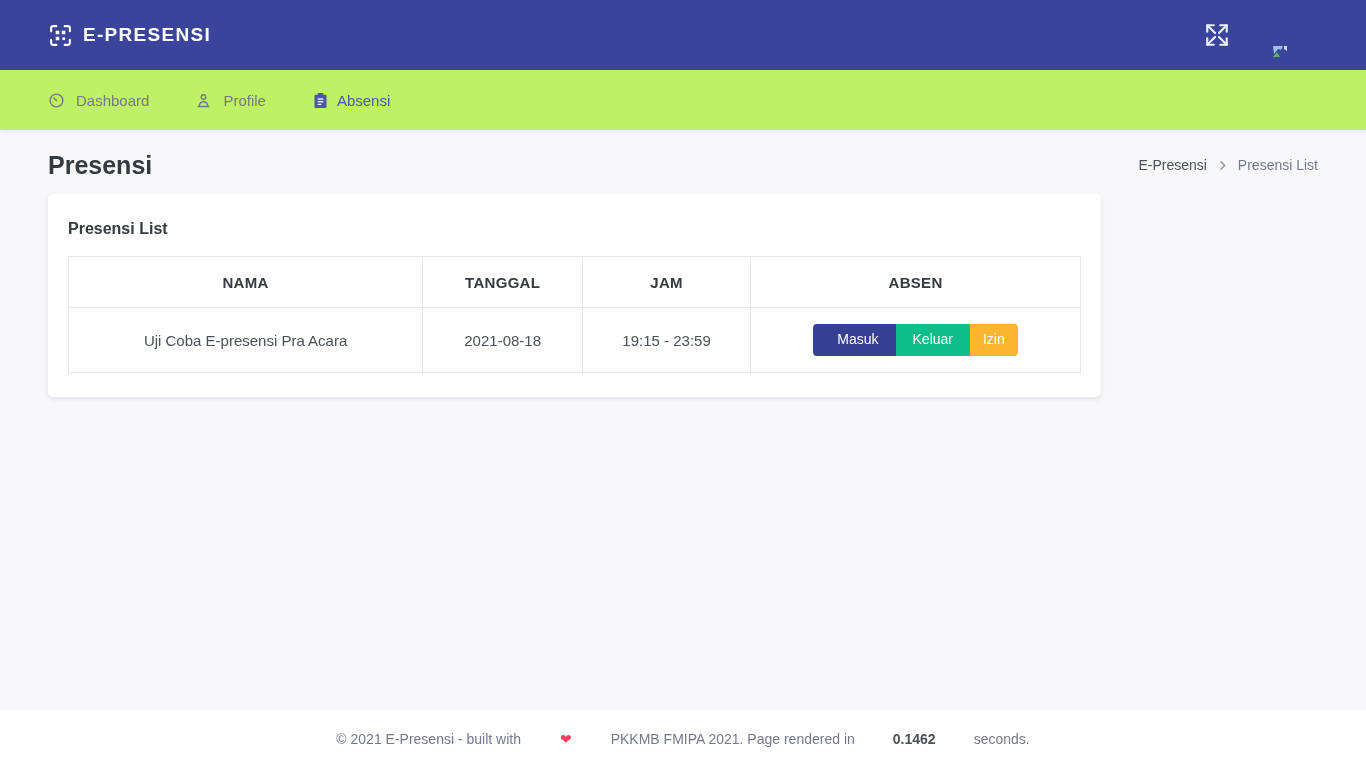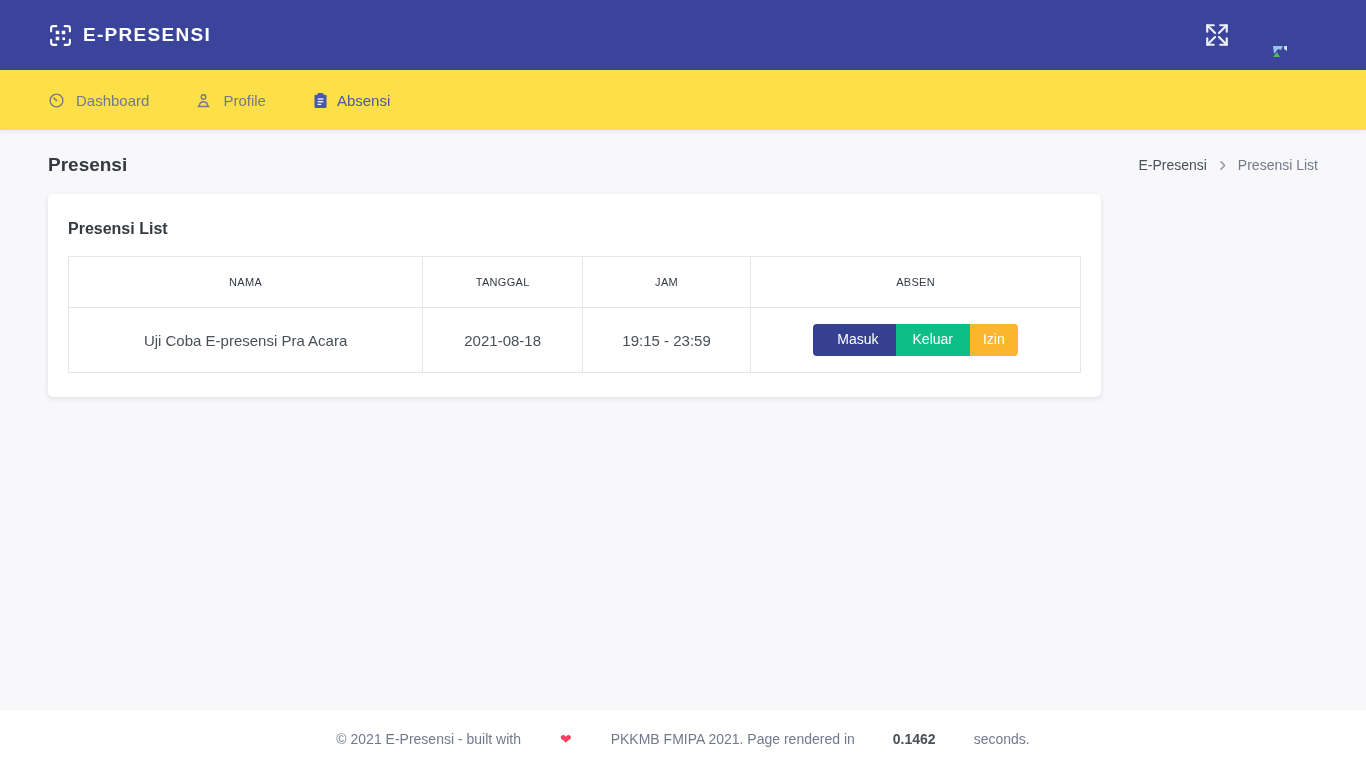--- a/index.html
+++ b/index.html
@@ -31,53 +31,53 @@
   .user-box {
     display: flex; flex-direction: column; align-items: flex-start;
     padding-top: 5px; color: #CBD0E9; font-size: 14px; cursor: pointer;
     min-width: 46px;
     margin-top: 40px;
   }
   .user-box .alt-text { margin-top: 6px; padding-left: 5px; }
 
   
   .topnav {
-    flex: 0 0 60px; height: 60px; background: #fde047;
+    flex: 0 0 60px; height: 60px; background: #bef264;
     box-shadow: 0 2px 4px rgba(15,34,58,.06);
     display: flex; align-items: center; gap: 46px; padding: 0 48px;
     position: relative; z-index: 2;
   }
   .tab {
     display: flex; align-items: center; gap: 11px;
     font-size: 15px; color: var(--c-muted, #74788D);
     cursor: pointer; text-decoration: none;
   }
   .tab.active { color: var(--c-active, #4A57AA); gap: 8px; }
 
   
   main { flex: 1; padding: 0 48px; }
   .title-row {
     display: flex; align-items: center; justify-content: space-between;
     height: 64px; padding-top: 6px;
   }
-  .page-title { margin: 0; font-size: 19px; font-weight: 700; color: var(--c-dark, #343A40); }
+  .page-title { margin: 0; font-size: 25px; font-weight: 700; color: var(--c-dark, #343A40); }
   .breadcrumb { display: flex; align-items: center; gap: 9px; font-size: 14px; color: var(--c-muted, #74788D); }
   .breadcrumb .crumb-first { color: #495057; cursor: pointer; }
   .breadcrumb .chev { color: #8A90A5; display: flex; }
 
   .card {
     width: 1053px; background: #fff; border-radius: 5px;
     box-shadow: 0 2px 5px rgba(15,34,58,.10);
     padding: 18px 20px 24px;
   }
   .card-title { font-size: 16px; font-weight: 700; color: var(--c-dark, #343A40); margin: 8px 0 18px; }
 
   table { width: 100%; border-collapse: collapse; }
   th, td { border: 1px solid var(--c-border, #E3E6EA); text-align: center; padding: 4px; }
-  th { height: 51px; font-size: 11px; font-weight: 400; color: var(--c-dark, #343A40); letter-spacing: .3px; text-align: center; }
+  th { height: 51px; font-size: 15px; font-weight: 700; color: var(--c-dark, #343A40); letter-spacing: .3px; text-align: center; }
   td { height: 65px; font-size: 15px; color: #495057; }
   th:nth-child(1), td:nth-child(1) { width: 35%; }
   th:nth-child(2), td:nth-child(2) { width: 15.8%; }
   th:nth-child(3), td:nth-child(3) { width: 16.6%; }
 
   .btn-group { display: inline-flex; }
   .btn {
     border: none; color: #fff; font-size: 14px; font-family: inherit;
     padding: 8px 17px; cursor: pointer; line-height: 1.1;
   }

